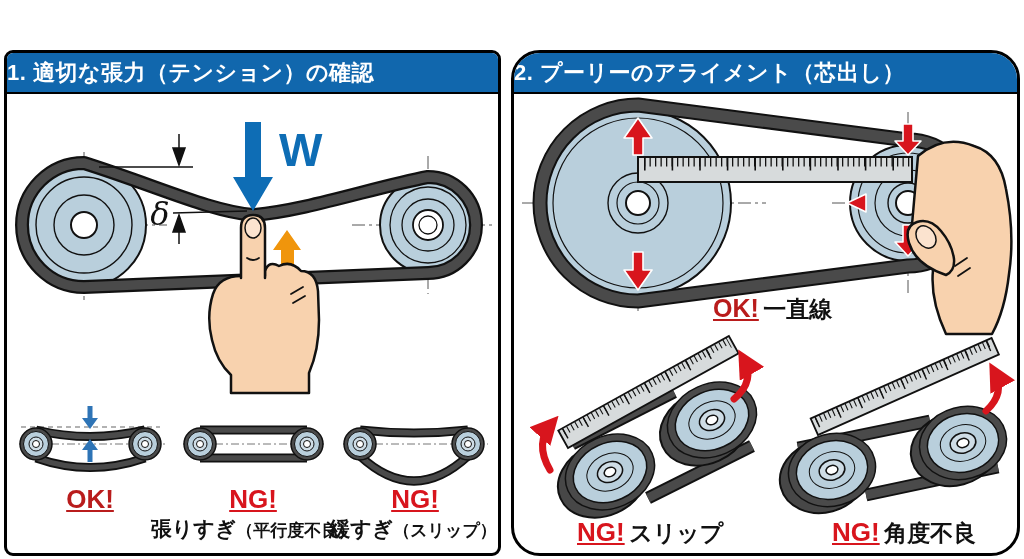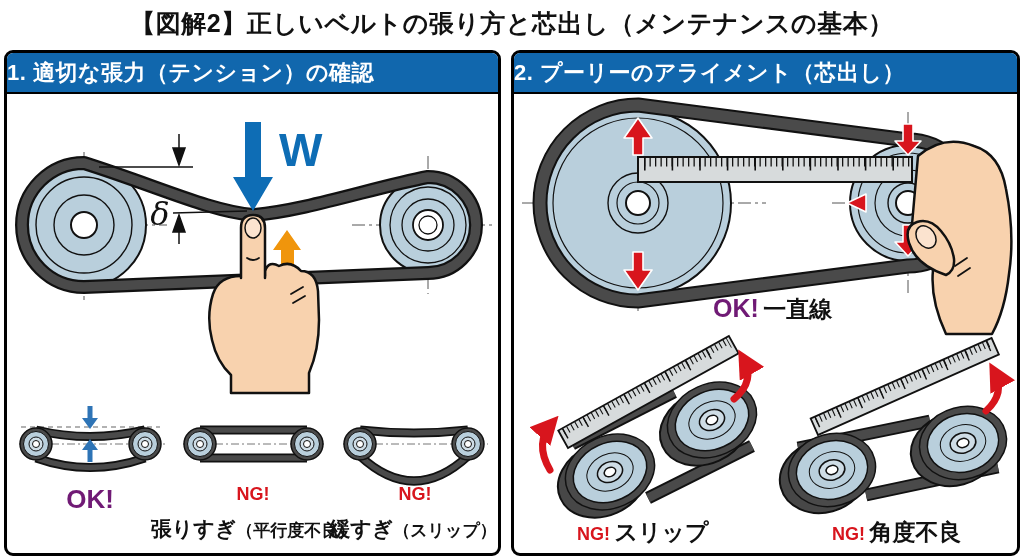--- a/index.html
+++ b/index.html
@@ -2,40 +2,39 @@
 <html><head>
 <meta charset="utf-8">
 <style>
   * { margin:0; padding:0; box-sizing:border-box; }
   html,body { width:1024px; height:559px; background:#fff; font-family:"Liberation Sans", sans-serif; overflow:hidden; }
   .stage { position:relative; width:1024px; height:559px; background:#fff; }
   .main-title { position:absolute; left:0; top:7px; width:1024px; text-align:center;
                 font-size:25px; font-weight:bold; color:#111; letter-spacing:.5px; }
   .panel { position:absolute; top:50px; height:506px; border:3px solid #000; border-radius:9px; background:#fff; overflow:hidden; }
   .panel-left  { left:4px;  width:497px; }
-  .panel-right { left:511px; width:509px; }
+  .panel-right { left:511px; width:509px;border-radius:29px; }
   .panel-header { height:41px; background:#1167ad; border-bottom:2px solid #000;
                   color:#fff; font-size:22px; font-weight:bold; line-height:39px; 
                   letter-spacing:.5px; white-space:nowrap; }
   .panel-body { position:relative; width:100%; height:459px; }
   .panel-body svg { position:absolute; left:0; top:0; }
   .lbl { position:absolute; white-space:nowrap; font-weight:bold; }
   .ctr { transform:translateX(-50%); text-align:center; }
-  .ok  { color:#701a75; font-size:26px; }
-  .ng  { color:#d8151d; font-size:18px; }
+  .ok  { color:#b91c1c; font-size:26px;text-decoration:underline; }
+  .ng  { color:#d8151d; font-size:26px;text-decoration:underline; }
   .cap { color:#111; font-size:21px; }
   .cap-sub { color:#111; font-size:17px; font-weight:bold; }
   .cap-right { color:#111; font-size:23px; }
 </style>
 </head>
 <body>
 
 <div class="stage">
 
-  <div class="main-title">【図解2】正しいベルトの張り方と芯出し（メンテナンスの基本）</div>
 
   <div class="panel panel-left">
     <div class="panel-header">1. 適切な張力（テンション）の確認</div>
     <div class="panel-body">
 
       <svg width="491" height="459" viewBox="0 0 491 459">
         <defs>
           <marker id="rh" viewBox="0 0 10 10" refX="6.5" refY="5" markerWidth="4.2" markerHeight="4.2" orient="auto">
             <path d="M0,0 L10,5 L0,10 z" fill="#d8151d"></path>
           </marker>

